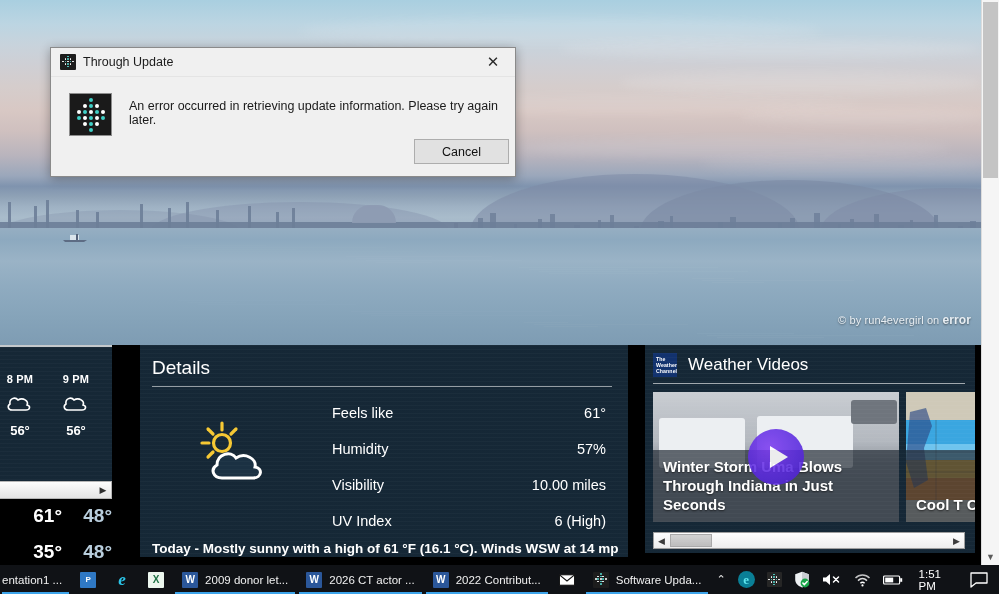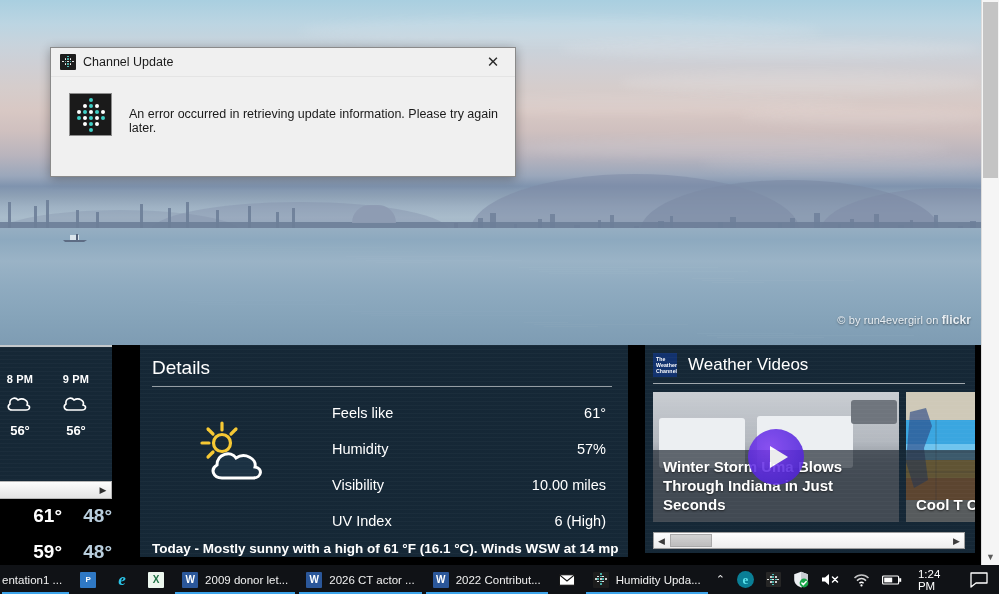--- a/index.html
+++ b/index.html
@@ -211,21 +211,21 @@
     display:flex; align-items:center; justify-content:center;
     font-size:15px; color:#2a2a2a; font-family:"Liberation Sans", sans-serif;
   }
   #dialog .dlg-body { display:flex; padding:12px 14px 0 14px; }
   #dialog .big-icon {
     width:43px; height:43px; flex:0 0 auto; margin:4px 0 0 4px;
     background:#1a1a1a; border:1px solid #8d8d8d; position:relative; overflow:hidden;
   }
   #dialog .dlg-text { margin-left:17px; }
   #dialog .err-title { color:#2a6ba8; font-size:17px; margin-top:1px; }
-  #dialog .err-msg { color:#1a1a1a; font-size:12.5px; margin-top:18px; }
+  #dialog .err-msg { color:#1a1a1a; font-size:12.5px; margin-top:10px; }
   #dialog .dlg-footer { position:absolute; right:6px; bottom:12px; }
   #cancel-btn {
     width:95px; height:25px; background:#e1e1e1;
     border:1px solid #adadad; color:#101010; font-size:12.5px;
     font-family:"Liberation Sans", sans-serif; cursor:pointer;
   }
 
   
   .dotgrid { position:absolute; inset:0; }
   .dotgrid span { position:absolute; width:4px; height:4px; border-radius:50%; }
@@ -371,21 +371,21 @@
         <div class="ripple" style="left: 30px; top: 12px; width: 160px; opacity: 0.06;"></div>
         <div class="ripple" style="left: 203px; top: 23px; width: 213px; opacity: 0.095;"></div>
         <div class="ripple" style="left: 376px; top: 34px; width: 56px; opacity: 0.13;"></div>
         <div class="ripple" style="left: 549px; top: 45px; width: 109px; opacity: 0.165;"></div>
       </div>
     <svg id="boat" viewBox="0 0 26 8">
       <path d="M1 6 L25 6 L22 8 L3 8 Z" fill="#5d6c84"></path>
       <rect x="8" y="1" width="9" height="5" fill="#e8eef3" opacity=".85"></rect>
       <rect x="14" y="0" width="2" height="6" fill="#55637a"></rect>
     </svg>
-    <div id="attribution"><span>© by run4evergirl on </span><b>flickr</b></div>
+    <div id="attribution"><span>© by run4evergirl on </span><b>error</b></div>
   </div>
 
   <div class="panels">
 
     <div class="panel-bg" id="hourly">
       <div class="hours">
         <div class="hour">
           <div class="hr-time">8 PM</div>
           <div class="hr-icon">
             <svg width="30" height="24" viewBox="0 0 30 24">
@@ -502,21 +502,21 @@
 
   <div id="hourly-scroll">
     <div class="arrow">▶</div>
   </div>
 
   <div class="fcrow" style="top:505px;">
     <span class="hi">61°</span>
     <span class="lo">48°</span>
   </div>
   <div class="fcrow" style="top:541px;">
-    <span class="hi">59°</span>
+    <span class="hi">35°</span>
     <span class="lo">48°</span>
   </div>
 
   <div id="app-scroll">
     <div class="vthumb2"></div>
     <div class="vdown">▼</div>
   </div>
 
   <div id="dialog">
     <div class="titlebar">
@@ -531,21 +531,21 @@
           <span style="left:4.5px;top:6.5px; background:#56d8cf;"></span>
           <span style="left:7px;  top:6.5px; background:#ffffff;"></span>
           <span style="left:9.5px;top:6.5px; background:#56d8cf;"></span>
           <span style="left:12px; top:6.5px; background:#ffffff;"></span>
           <span style="left:4.5px;top:9px;   background:#ffffff;"></span>
           <span style="left:7px;  top:9px;   background:#56d8cf;"></span>
           <span style="left:9.5px;top:9px;   background:#ffffff;"></span>
           <span style="left:7px;  top:11.5px;background:#56d8cf;"></span>
         </div>
       </div>
-      <div class="tb-text">Channel Update</div>
+      <div class="tb-text">Through Update</div>
       <div class="tb-close">✕</div>
     </div>
 
     <div class="dlg-body">
       <div class="big-icon">
         <div class="dotgrid">
           <span style="left:19px; top:4px;  background:#3fcfc6;"></span>
           <span style="left:13px; top:10px; background:#ffffff;"></span>
           <span style="left:19px; top:10px; background:#3fcfc6;"></span>
           <span style="left:25px; top:10px; background:#ffffff;"></span>
@@ -563,20 +563,23 @@
           <span style="left:19px; top:28px; background:#3fcfc6;"></span>
           <span style="left:25px; top:28px; background:#ffffff;"></span>
           <span style="left:19px; top:34px; background:#3fcfc6;"></span>
         </div>
       </div>
       <div class="dlg-text">
         <div class="err-msg">An error occurred in retrieving update information. Please try again later.</div>
       </div>
     </div>
 
+    <div class="dlg-footer">
+      <button id="cancel-btn">Cancel</button>
+    </div>
   </div>
 
   <div id="taskbar">
 
     <div class="tb-item active" style="padding-left:0;">
       <span class="label" style="margin-left:2px;">entation1 ...</span>
     </div>
 
     <div class="tb-item">
       <span class="app-ico p-ico">P</span>
@@ -626,21 +629,21 @@
           <span style="left:4.5px;top:6.5px; background:#56d8cf;"></span>
           <span style="left:7px;  top:6.5px; background:#ffffff;"></span>
           <span style="left:9.5px;top:6.5px; background:#56d8cf;"></span>
           <span style="left:12px; top:6.5px; background:#ffffff;"></span>
           <span style="left:4.5px;top:9px;   background:#ffffff;"></span>
           <span style="left:7px;  top:9px;   background:#56d8cf;"></span>
           <span style="left:9.5px;top:9px;   background:#ffffff;"></span>
           <span style="left:7px;  top:11.5px;background:#56d8cf;"></span>
         </span>
       </span>
-      <span class="label">Humidity Upda...</span>
+      <span class="label">Software Upda...</span>
     </div>
 
     <div id="tray">
       <div class="tray-item">⌃</div>
 
       <div class="tray-item">
         <span style="display:inline-flex;width:17px;height:17px;border-radius:50%;background:#0a7f96;color:#5fe6ef;
                      align-items:center;justify-content:center;font-family:'Liberation Serif',serif;font-size:13px;font-weight:bold;">e</span>
       </div>
 
@@ -690,21 +693,21 @@
       </div>
 
       <div class="tray-item">
         <svg width="20" height="12" viewBox="0 0 20 12">
           <rect x="0.6" y="2" width="16" height="8" rx="1" fill="none" stroke="#fff" stroke-width="1.2"></rect>
           <rect x="17.2" y="4.2" width="2" height="3.6" fill="#fff"></rect>
           <rect x="2.2" y="3.6" width="8" height="4.8" fill="#fff"></rect>
         </svg>
       </div>
 
-      <div id="tray-clock">1:24 PM</div>
+      <div id="tray-clock">1:51 PM</div>
 
       <div id="action-center" class="tray-item">
         <svg width="18" height="16" viewBox="0 0 18 16">
           <path d="M1 1 H17 V11 H6 L1 15 Z" fill="none" stroke="#fff" stroke-width="1.3" stroke-linejoin="round"></path>
         </svg>
       </div>
     </div>
   </div>
 </div>
 

